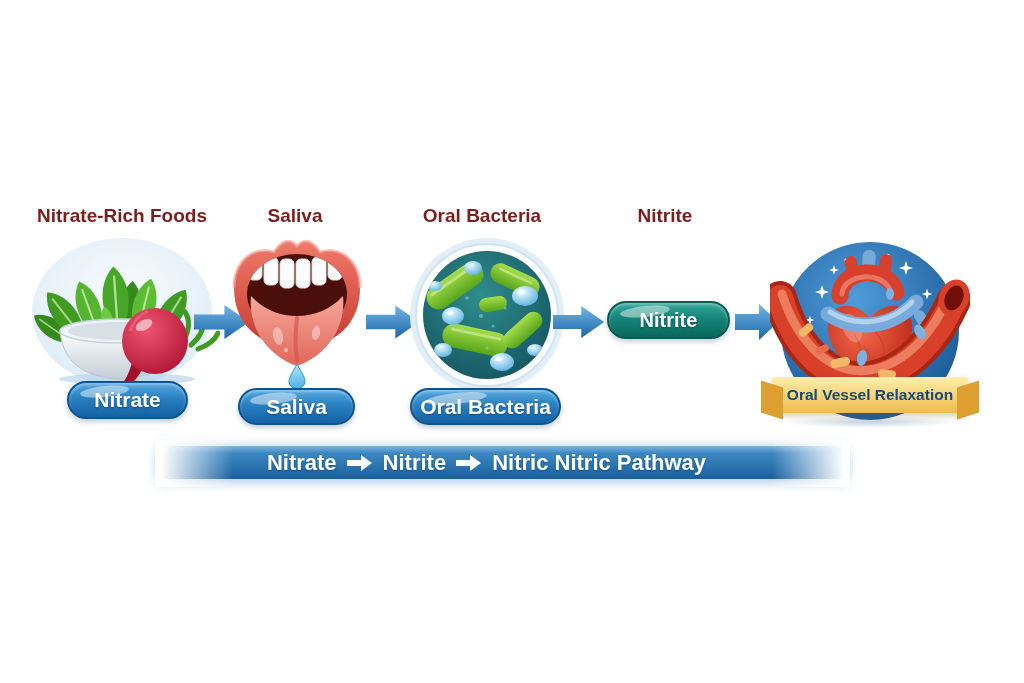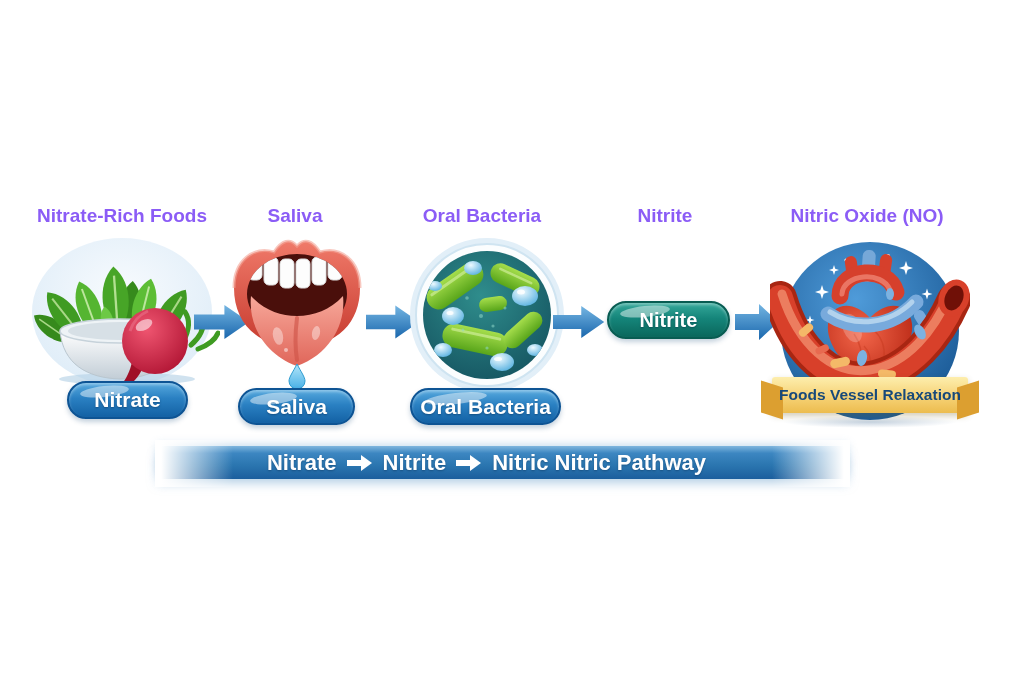--- a/index.html
+++ b/index.html
@@ -2,21 +2,21 @@
 <html><head>
 <meta charset="utf-8">
 <style>
   html,body{margin:0;padding:0;background:#ffffff;}
   body{font-family:"Liberation Sans",sans-serif;}
   #canvas{position:relative;width:1024px;height:683px;background:#ffffff;overflow:hidden;}
   .abs{position:absolute;}
 
   .stage-heading{
     position:absolute;top:203px;height:26px;
-    color:#8b5cf6;font-weight:bold;font-size:19px;line-height:26px;
+    color:#7f1d1d;font-weight:bold;font-size:19px;line-height:26px;
     text-align:center;white-space:nowrap;
   }
 
   .pill{
     position:absolute;border-radius:20px;
     background:linear-gradient(180deg,#56a9de 0%,#2a80c2 45%,#1361a4 100%);
     border:2px solid #0e5494;
     box-shadow:inset 0 2px 3px rgba(255,255,255,.35), 0 3px 5px rgba(20,70,120,.25);
     display:flex;align-items:center;justify-content:center;
     color:#ffffff;font-weight:bold;font-size:21px;
@@ -125,21 +125,20 @@
         <stop offset="0" stop-color="#f2664a"></stop>
           <stop offset="1" stop-color="#b01e0c"></stop>
       </radialGradient>
     </defs>
   </svg>
 
   <div class="stage-heading" style="left:22px;width:200px;">Nitrate-Rich Foods</div>
   <div class="stage-heading" style="left:215px;width:160px;">Saliva</div>
   <div class="stage-heading" style="left:382px;width:200px;">Oral Bacteria</div>
   <div class="stage-heading" style="left:585px;width:160px;">Nitrite</div>
-  <div class="stage-heading" style="left:752px;width:230px;">Nitric Oxide (NO)</div>
 
   <svg class="abs" style="left:25px;top:236px;" width="195" height="152" viewBox="0 0 195 152">
     <ellipse cx="97" cy="76" rx="90" ry="74" fill="url(#gBg)"></ellipse>
     <ellipse cx="102" cy="143" rx="68" ry="6" fill="#b7d3e6" opacity=".65"></ellipse>
 
     <g>
       <g transform="translate(47,106) rotate(-55) scale(.8)">
           <path d="M0,0 C-13,-12 -17,-42 0,-58 C17,-42 13,-12 0,0 Z" fill="#368a1c"></path>
           <path d="M0,-8 L0,-50" stroke="#a9d887" stroke-width="2"></path>
         </g>
@@ -345,21 +344,21 @@
       <rect x="108" y="136" width="18" height="8" rx="4" fill="#f4b968" transform="rotate(5 117 140)"></rect>
       <rect x="28" y="92" width="16" height="8" rx="4" fill="#f4b968" transform="rotate(-40 36 96)"></rect>
       <rect x="45" y="112" width="14" height="7" rx="3.5" fill="#e86a50" transform="rotate(-25 52 115)"></rect>
       <ellipse cx="92" cy="124" rx="5" ry="8" fill="#7cb2e0" transform="rotate(10 92 124)"></ellipse>
       <ellipse cx="150" cy="98" rx="5" ry="8" fill="#7cb2e0" transform="rotate(-30 150 98)"></ellipse>
       <ellipse cx="120" cy="60" rx="4" ry="6" fill="#7cb2e0"></ellipse>
     </g>
   </svg>
   <div class="badge-shadow"></div>
   <div class="ribbon">
-    <span>Foods Vessel Relaxation</span>
+    <span>Oral Vessel Relaxation</span>
   </div>
 
   <div class="banner">
     <div class="banner-text">
       <span>Nitrate</span>
       <svg class="banner-arrow" width="26" height="18" viewBox="0 0 26 18">
         <polygon points="0,6 14,6 14,1 25,9 14,17 14,12 0,12" fill="#ffffff"></polygon>
       </svg>
       <span>Nitrite</span>
       <svg class="banner-arrow" width="26" height="18" viewBox="0 0 26 18">

